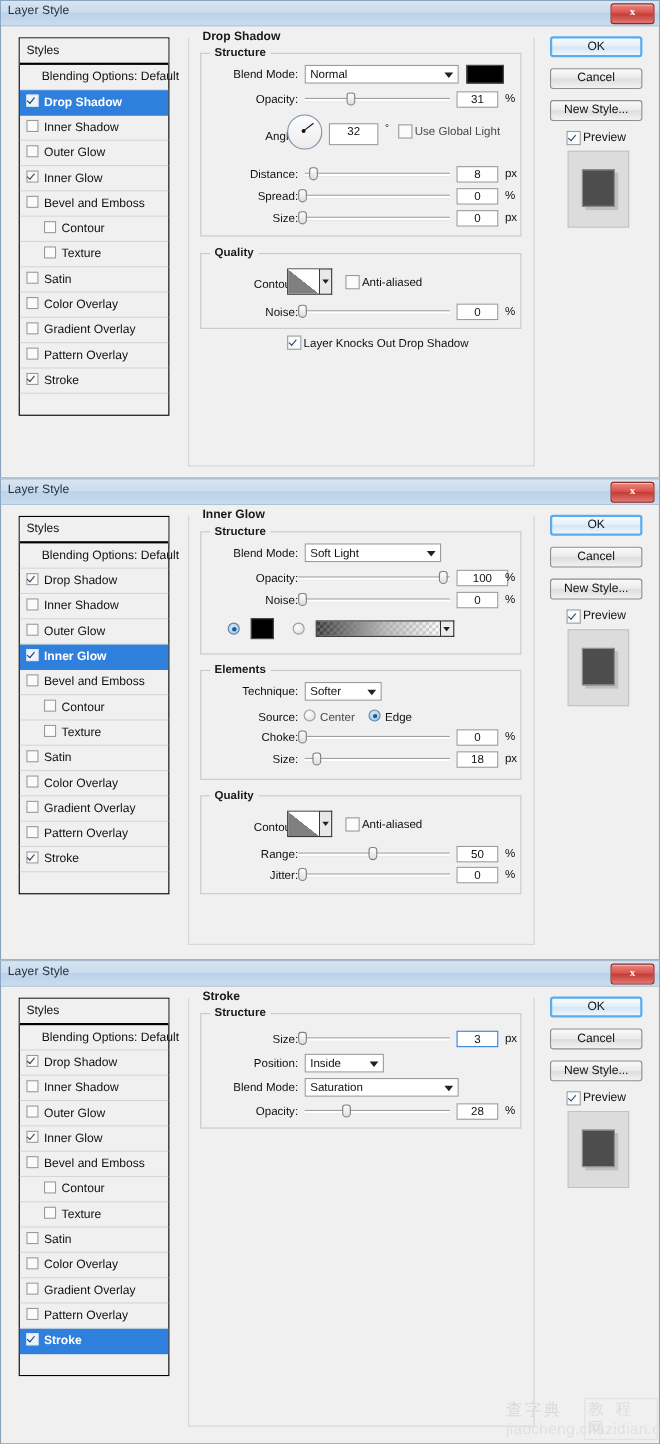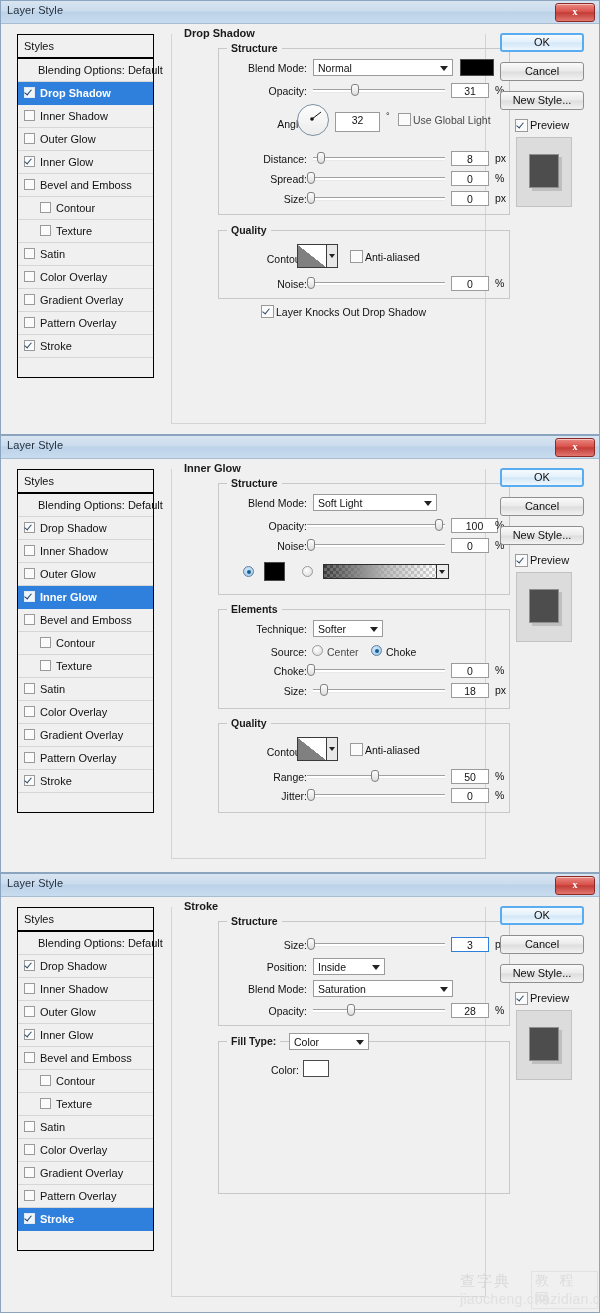--- a/index.html
+++ b/index.html
@@ -41,21 +41,21 @@
   .sl-item.sel .cb.on:after{border-color:#12406e;}
   .sl-item .nocb{display:inline-block;width:9px;height:9px;margin-right:5px;}
 
   
   .main{position:absolute;left:170px;top:33px;width:315px;height:390px;
     border-left:1px solid #d4d4d4;border-right:1px solid #d4d4d4;
     border-bottom:1px solid #d4d4d4;box-sizing:border-box;}
   .grouptitle{position:absolute;font-size:11px;font-weight:bold;color:#1a1a1a;
     background:#f0f0f0;padding:0 4px;}
 
-  .fieldset{position:absolute;border:1px solid #c8c8c8;box-sizing:border-box;margin-left:36px;}
+  .fieldset{position:absolute;border:1px solid #c8c8c8;box-sizing:border-box;}
   .fs-legend{position:absolute;top:-7px;left:8px;font-size:10.5px;font-weight:bold;
     color:#1a1a1a;background:#f0f0f0;padding:0 4px;}
 
   .lbl{position:absolute;font-size:10.5px;color:#111;text-align:right;white-space:nowrap;}
   .unit{position:absolute;font-size:10.5px;color:#111;}
 
   .num{position:absolute;height:15px;background:#fff;border:1px solid #9b9b9b;
     box-sizing:border-box;font-size:10.5px;color:#111;text-align:center;line-height:14px;}
   .num.blue{border-color:#2f7fdc;}
 
@@ -333,21 +333,21 @@
       <span class="lbl" style="left:8px;top:13px;width:80px;">Technique:</span>
       <div class="combo" style="left:94px;top:10px;width:70px;">
         <span>Softer</span>
         <span class="arw"></span>
       </div>
 
       <span class="lbl" style="left:8px;top:36px;width:80px;">Source:</span>
       <div class="radio" style="left:93px;top:35px;"></div>
       <span class="chktext dim" style="left:108px;top:36px;">Center</span>
       <div class="radio on" style="left:152px;top:35px;"></div>
-      <span class="chktext" style="left:167px;top:36px;">Choke</span>
+      <span class="chktext" style="left:167px;top:36px;">Edge</span>
 
       <span class="lbl" style="left:8px;top:55px;width:80px;">Choke:</span>
       <div class="slider" style="left:88px;top:54px;width:138px;">
         <div class="track"></div>
         <div class="knob" style="left:0px;"></div>
       </div>
       <div class="num" style="left:232px;top:53px;width:38px;">0</div>
       <span class="unit" style="left:276px;top:54px;">%</span>
 
       <span class="lbl" style="left:8px;top:75px;width:80px;">Size:</span>
@@ -454,30 +454,20 @@
 
       <span class="lbl" style="left:8px;top:83px;width:80px;">Opacity:</span>
       <div class="slider" style="left:94px;top:82px;width:132px;">
         <div class="track"></div>
         <div class="knob" style="left:34px;"></div>
       </div>
       <div class="num" style="left:232px;top:81px;width:38px;">28</div>
       <span class="unit" style="left:276px;top:82px;">%</span>
     </div>
 
-    <div class="fieldset" style="left:10px;top:134px;width:292px;height:153px;">
-      <span class="fs-legend">Fill Type:</span>
-      <div class="combo" style="left:70px;top:-9px;width:80px;background:#fff;">
-        <span>Color</span>
-        <span class="arw"></span>
-      </div>
-
-      <span class="lbl" style="left:0px;top:22px;width:80px;">Color:</span>
-      <div class="swatch" style="left:84px;top:18px;width:26px;height:17px;background:#fff;"></div>
-    </div>
   </div>
 
   <div class="rightpanel">
     <div class="btn primary" style="top:4px;">OK</div>
     <div class="btn" style="top:33px;">Cancel</div>
     <div class="btn" style="top:62px;">New Style...</div>
     <div class="chk on" style="left:17px;top:90px;"></div>
     <span class="chktext" style="left:32px;top:90px;font-size:11px;">Preview</span>
     <div class="thumbbox">
         <div class="sq"></div>

